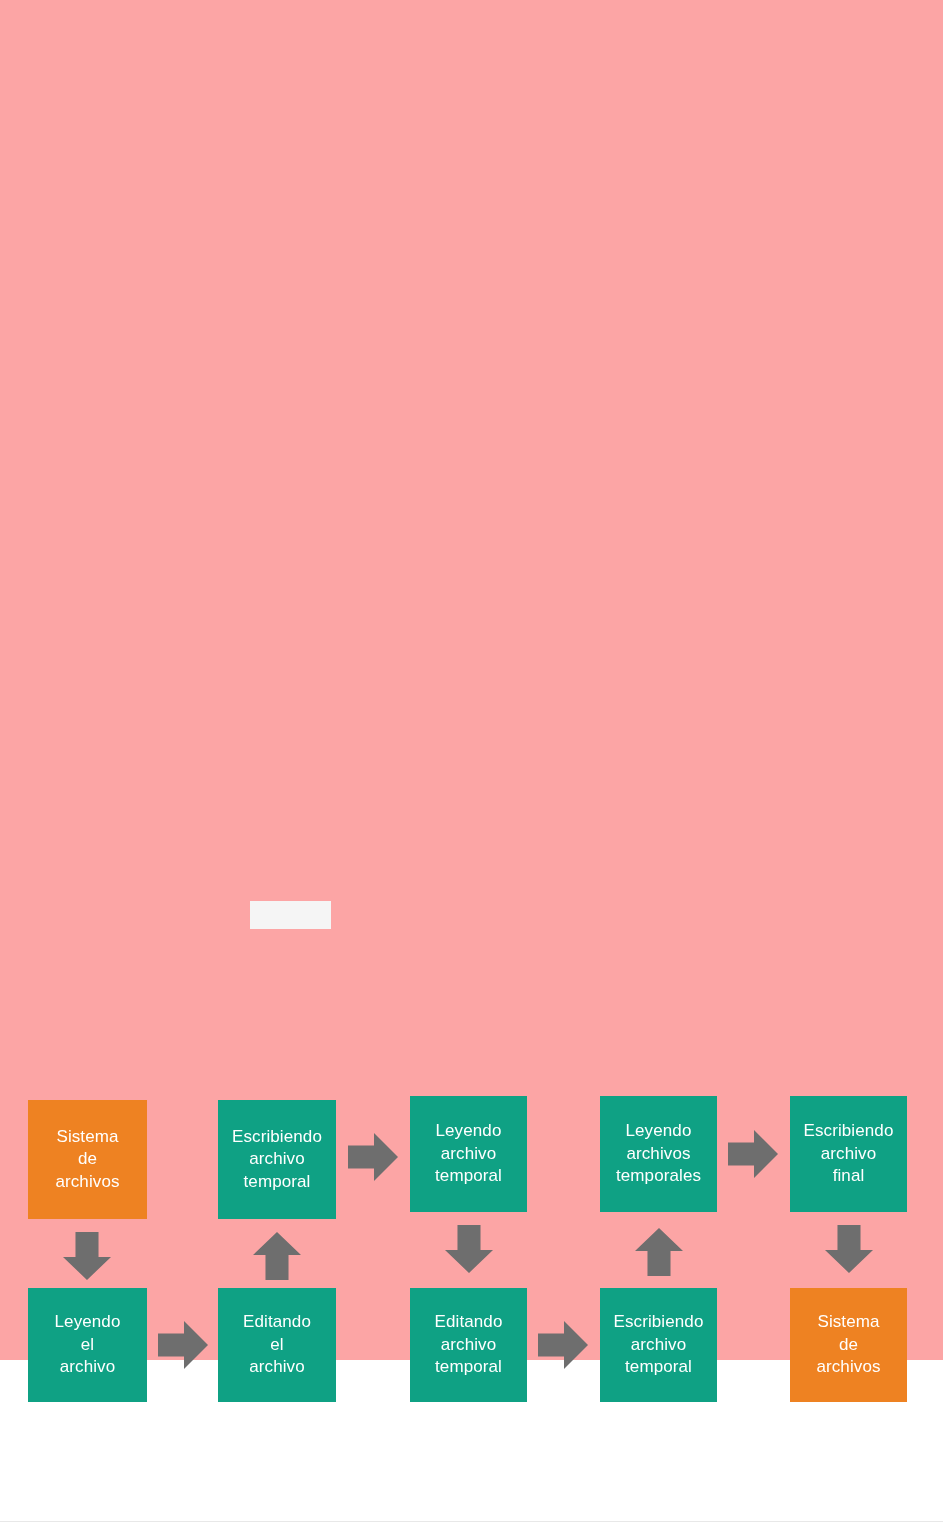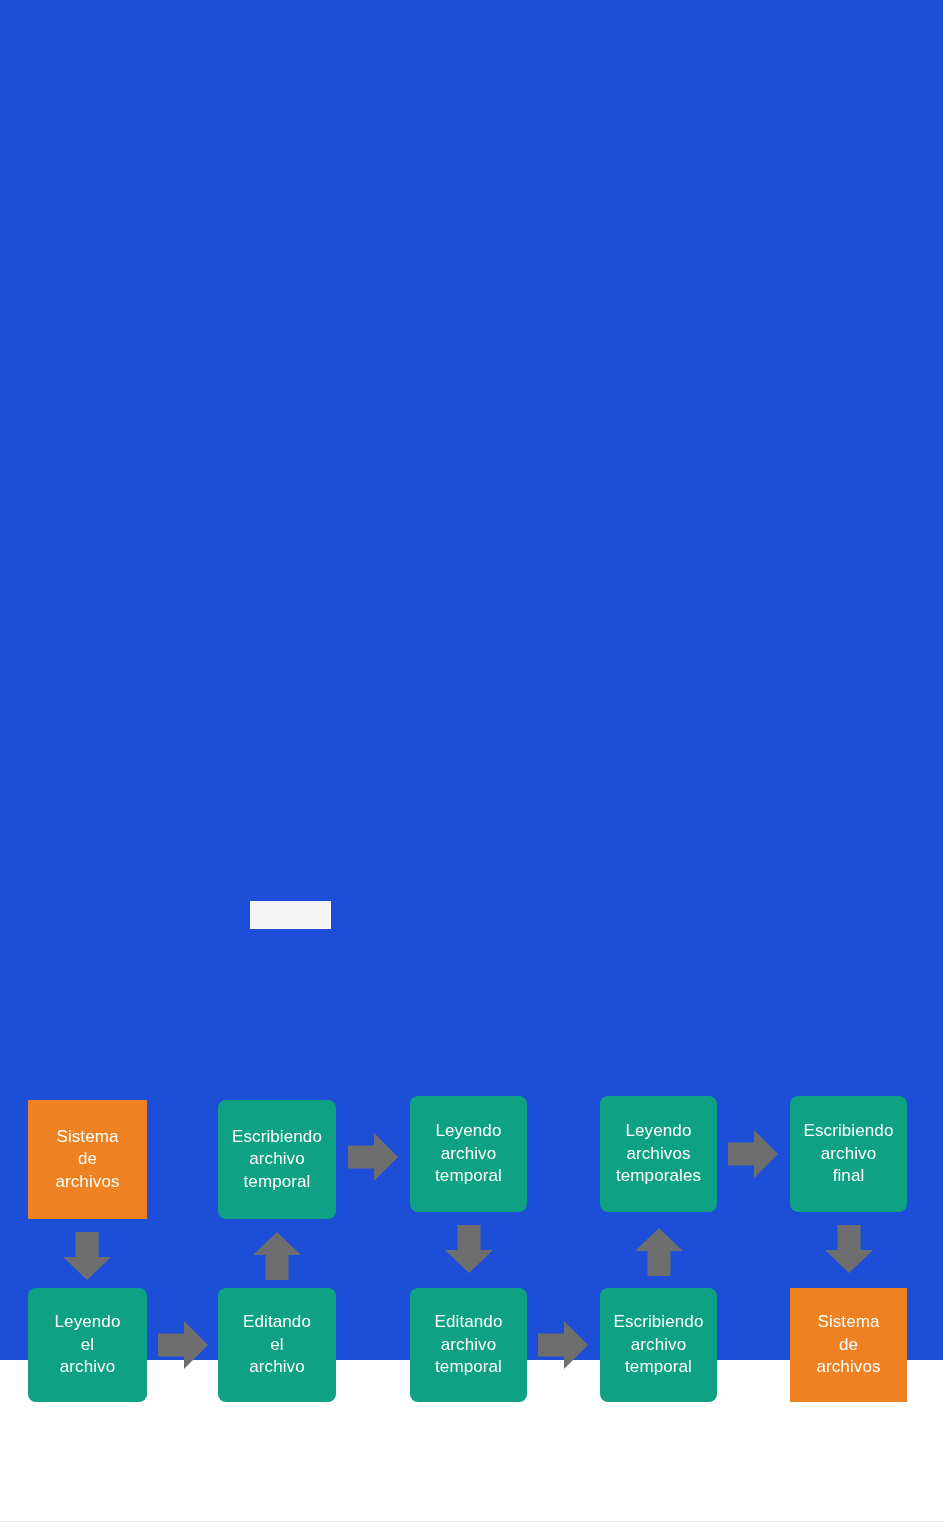--- a/index.html
+++ b/index.html
@@ -15,21 +15,21 @@
     font-family: "Liberation Sans", "DejaVu Sans", sans-serif;
     -webkit-font-smoothing: antialiased;
   }
 
   
   #page {
     position: absolute;
     left: 0; top: 0;
     width: 943px;
     height: 1360px;
-    background: #1d4ed8;
+    background: #fca5a5;
   }
 
   
   #page-bottom-rule {
     position: absolute;
     left: 0;
     top: 1521px;
     width: 943px;
     height: 1px;
     background: #e8e8e8;
@@ -61,21 +61,21 @@
     align-items: center;
     justify-content: center;
     text-align: center;
     color: #ffffff;
     font-size: 17px;
     line-height: 1.32;
     letter-spacing: .1px;
     padding: 2px 3px;
     white-space: pre-line;
   }
-  .node.teal   { background: #0fa184; border-radius: 8px; }
+  .node.teal   { background: #0fa184; }
   .node.orange { background: #ee8222; }
 
   
   .arrow {
     position: absolute;
     background: #6e6e6e;
   }
   .arrow.right {
     clip-path: polygon(0% 26%, 52% 26%, 52% 0%, 100% 50%, 52% 100%, 52% 74%, 0% 74%);
   }

